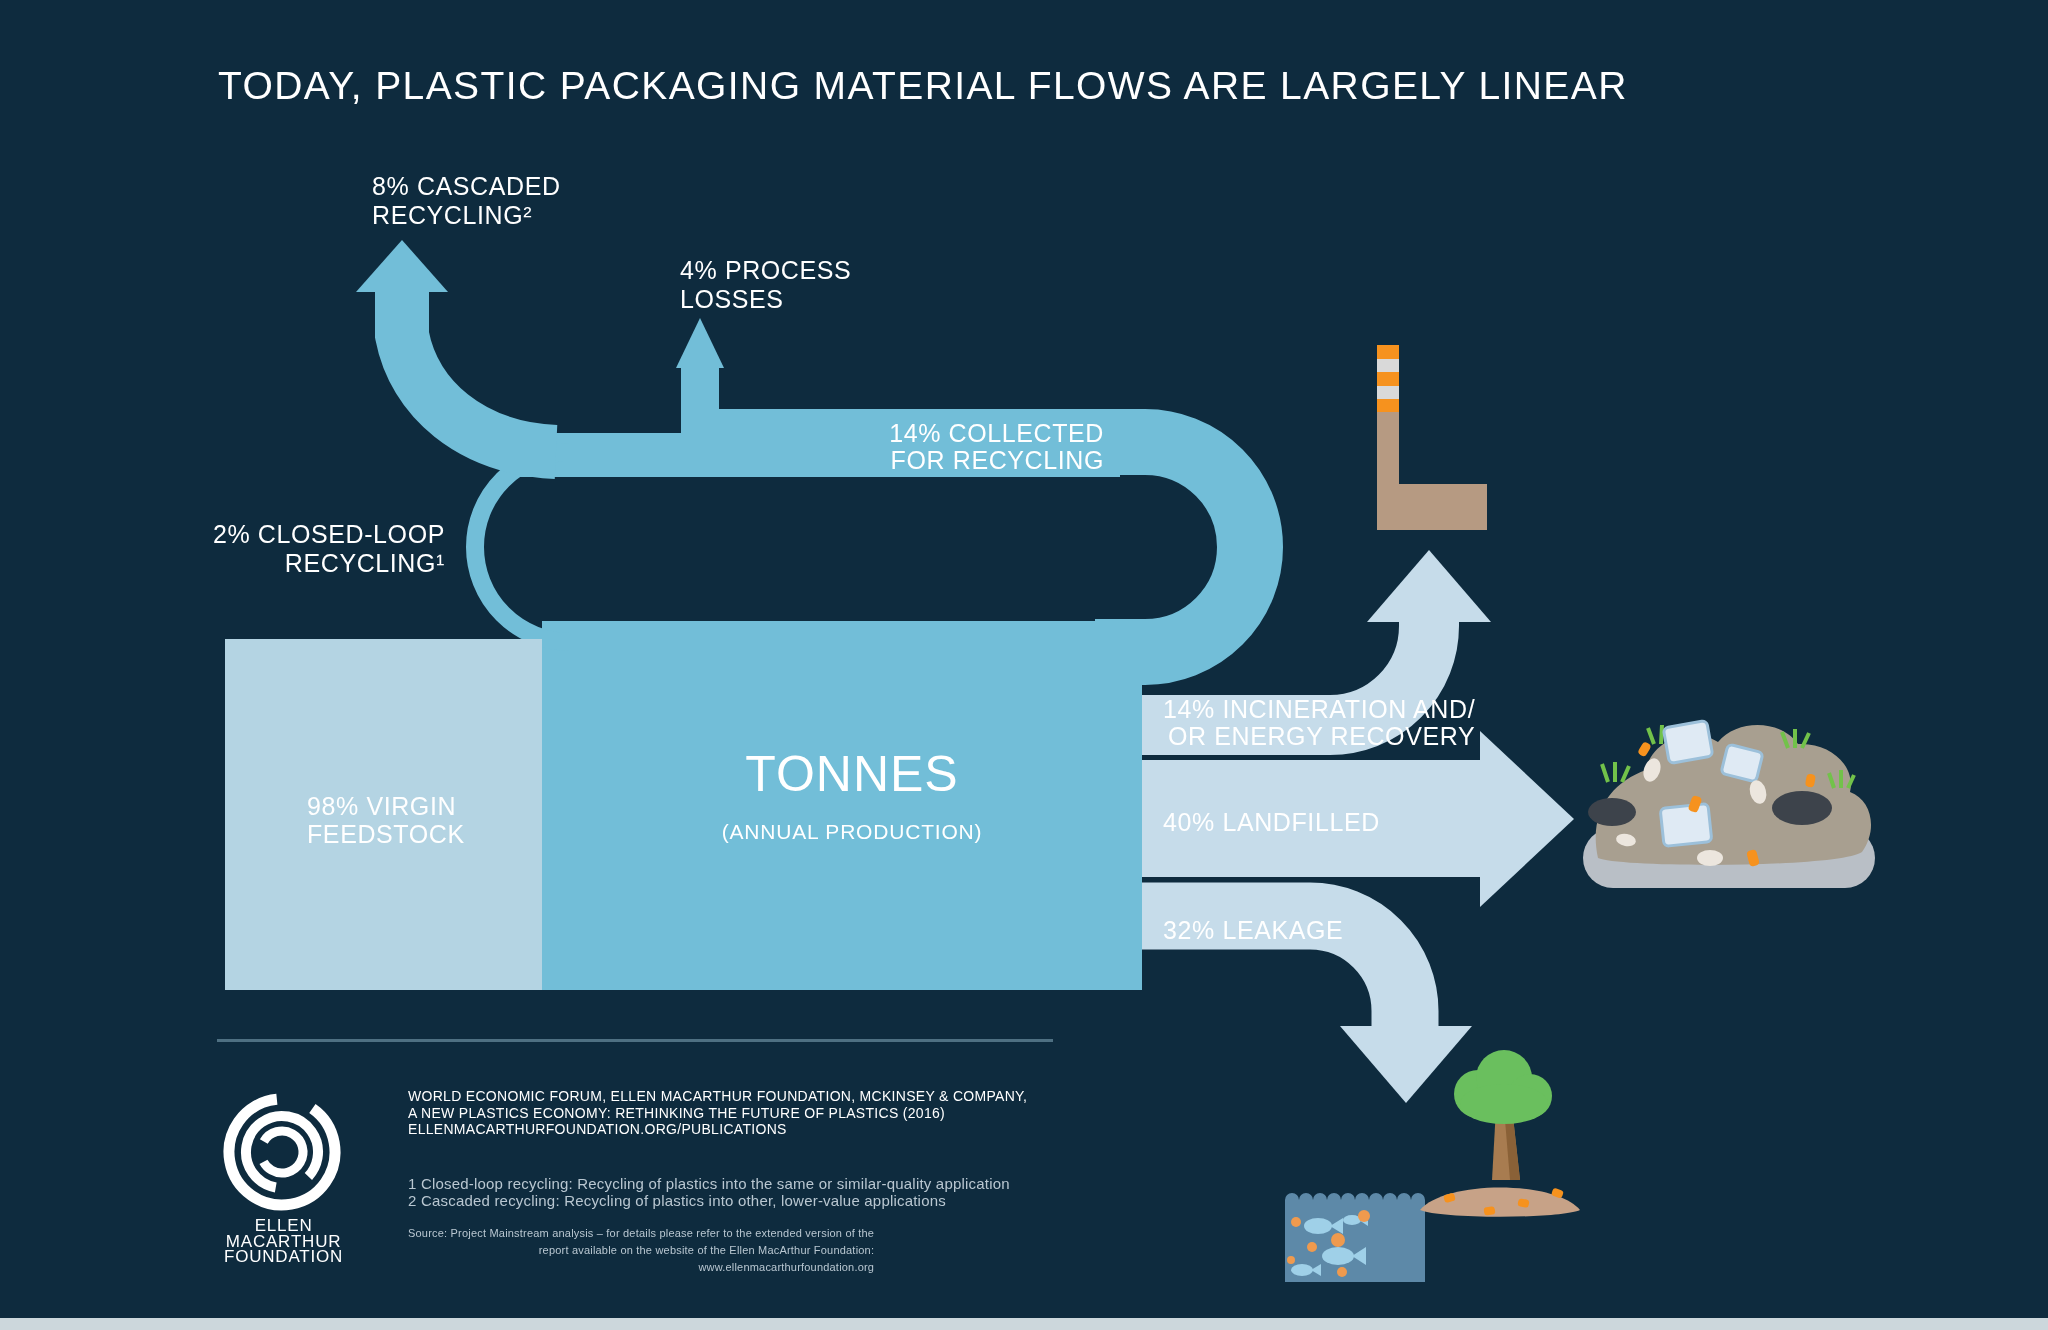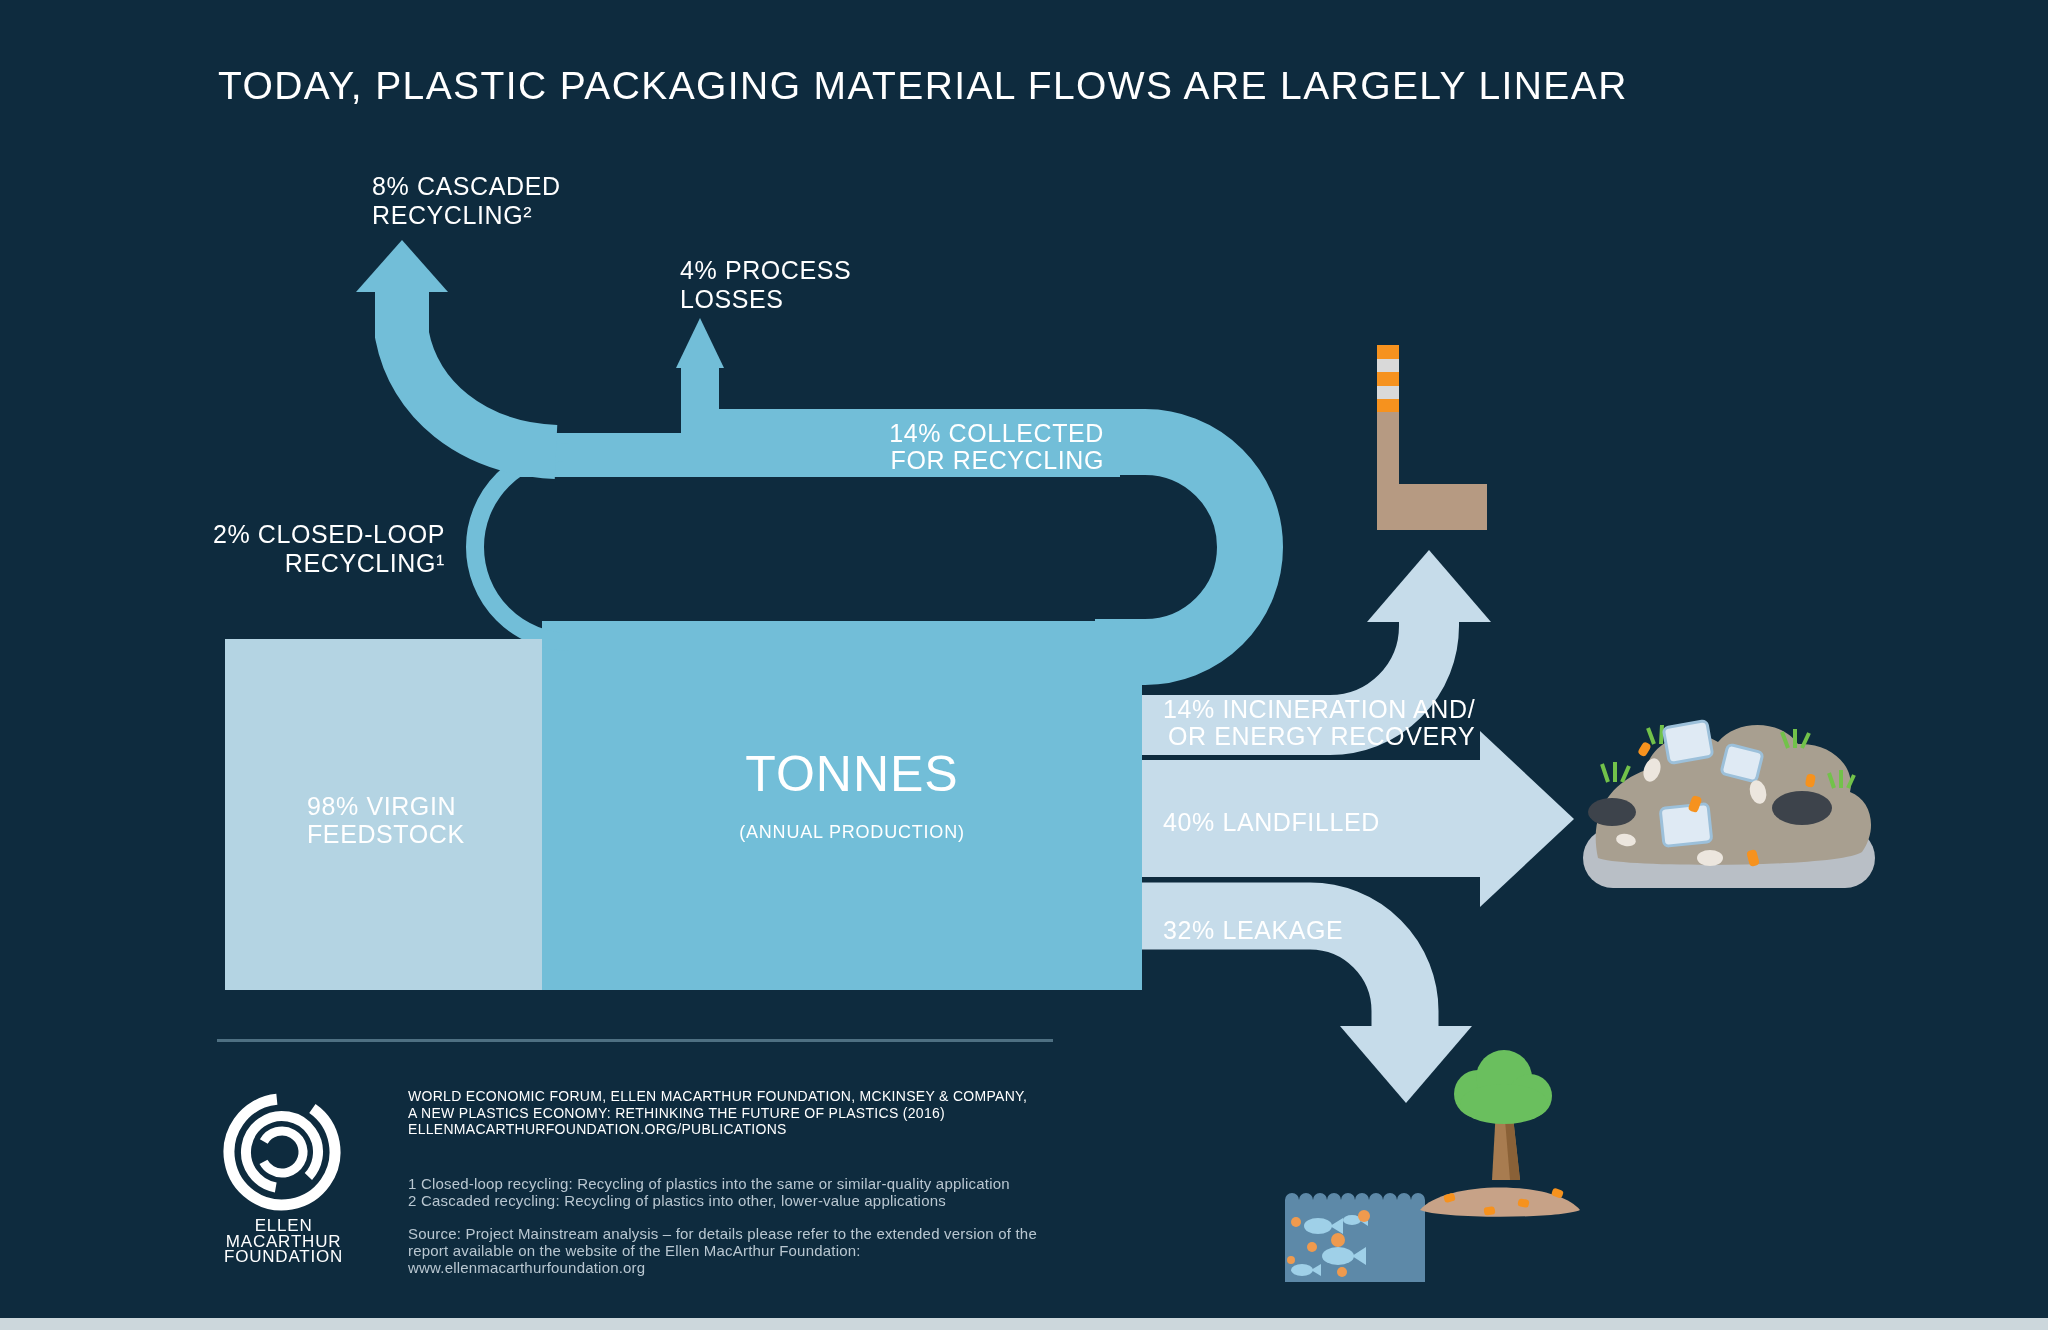--- a/index.html
+++ b/index.html
@@ -9,27 +9,27 @@
   .lbl{position:absolute;color:#ffffff;font-weight:normal;letter-spacing:.6px;line-height:29px;
        font-size:25px;white-space:nowrap;}
   .lbl span{display:block;}
   .title{left:218px;top:64px;font-size:39px;letter-spacing:1.4px;line-height:44px;}
   .cascaded{left:372px;top:172px;}
   .process{left:680px;top:256px;}
   .collected{left:804px;top:420px;width:300px;text-align:right;line-height:27px;}
   .closedloop{left:210px;top:520px;width:235px;text-align:right;}
   .virgin{left:307px;top:792px;line-height:28px;}
   .production{left:640px;top:746px;width:424px;text-align:center;font-size:50px;line-height:57px;letter-spacing:1px;}
-  .production .sub{font-size:18px;line-height:26px;margin-top:16px;letter-spacing:.8px;}
+  .production .sub{font-size:21px;line-height:26px;margin-top:16px;letter-spacing:.8px;}
   .incineration{left:1163px;top:696px;line-height:27px;text-align:right;}
   .landfilled{left:1163px;top:808px;}
   .leakage{left:1163px;top:916px;}
   .foot-bold{left:408px;top:1088px;font-size:14px;line-height:16.5px;letter-spacing:.3px;}
   .foot-note{left:408px;top:1176px;font-size:15px;line-height:16.5px;font-weight:normal;color:#b9c7d1;letter-spacing:.2px;}
-  .foot-src{left:408px;top:1225px;font-size:15px;line-height:17px;font-weight:normal;color:#b9c7d1;letter-spacing:.2px;}
+  .foot-src{left:408px;top:1225px;font-size:11px;line-height:17px;font-weight:normal;color:#b9c7d1;letter-spacing:.2px;text-align:right;}
   .logo-text{left:224px;top:1218px;font-size:17px;line-height:15.5px;letter-spacing:.8px;text-align:center;}
 </style>
 </head>
 <body>
 
 <div class="stage">
 
   <svg viewBox="0 0 2048 1330">
 
     <g>

